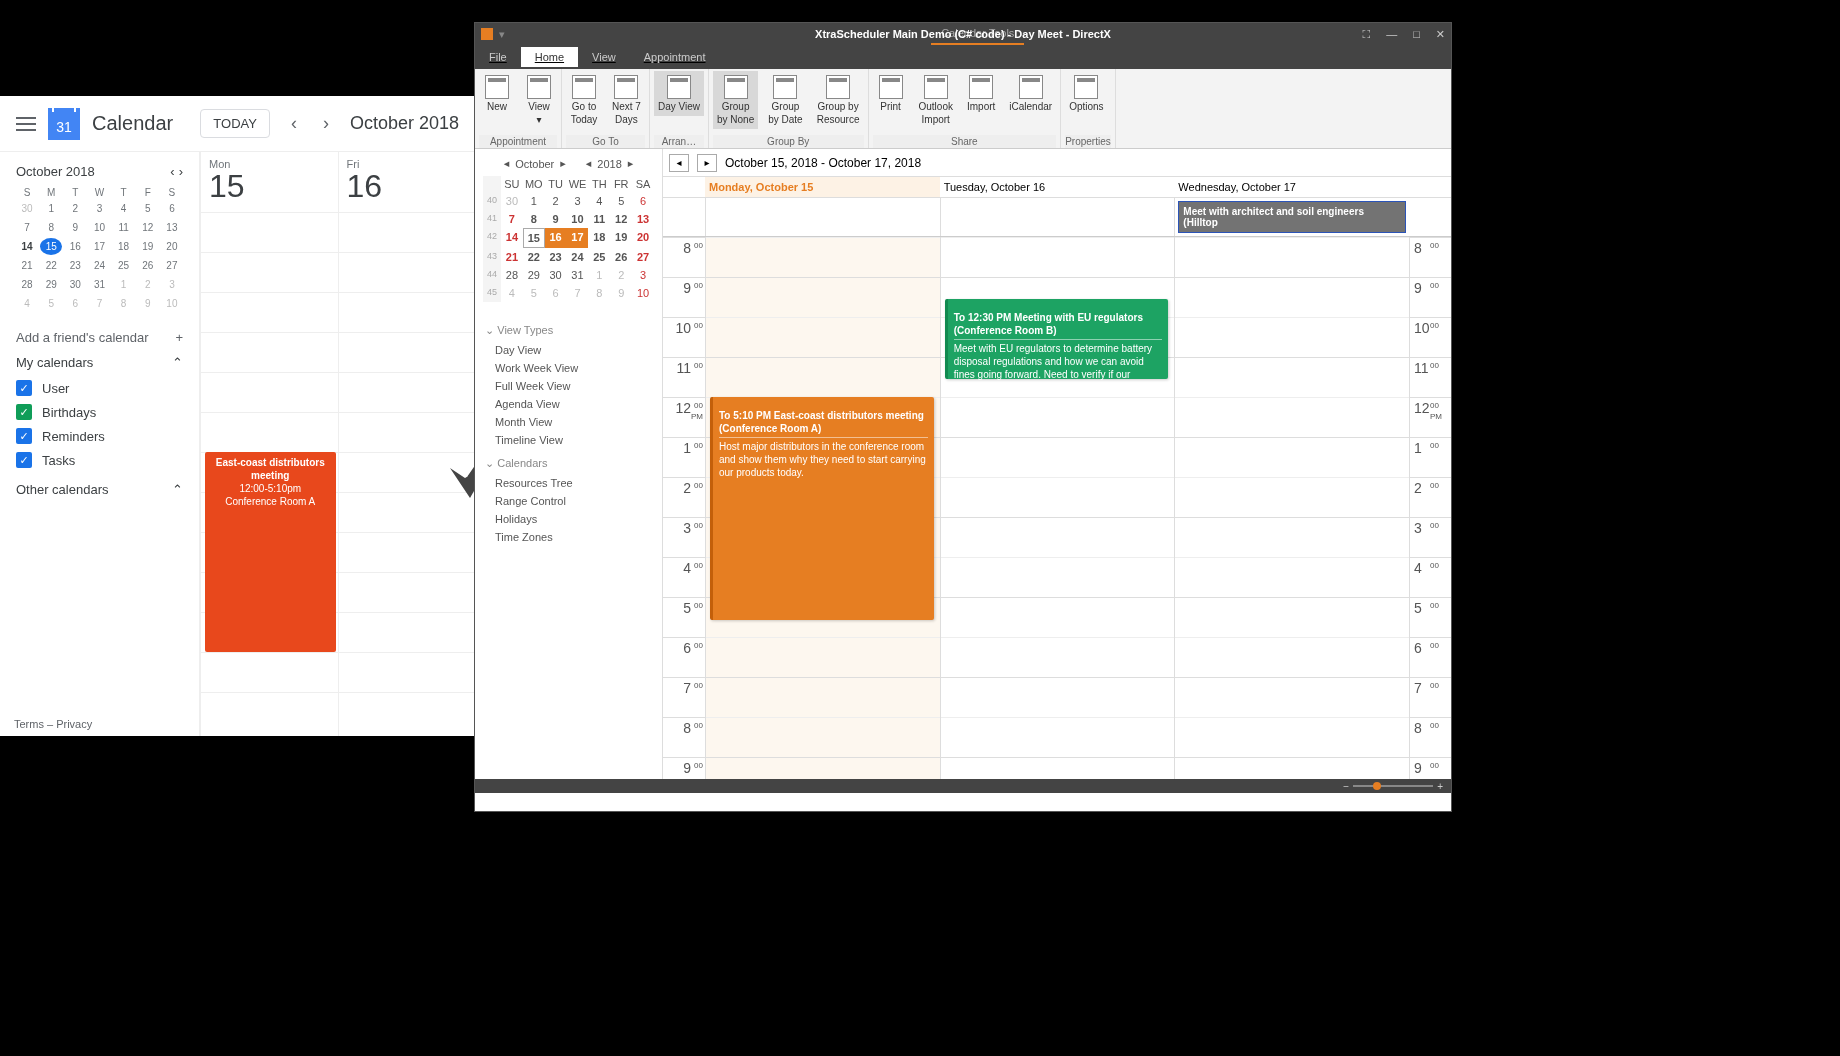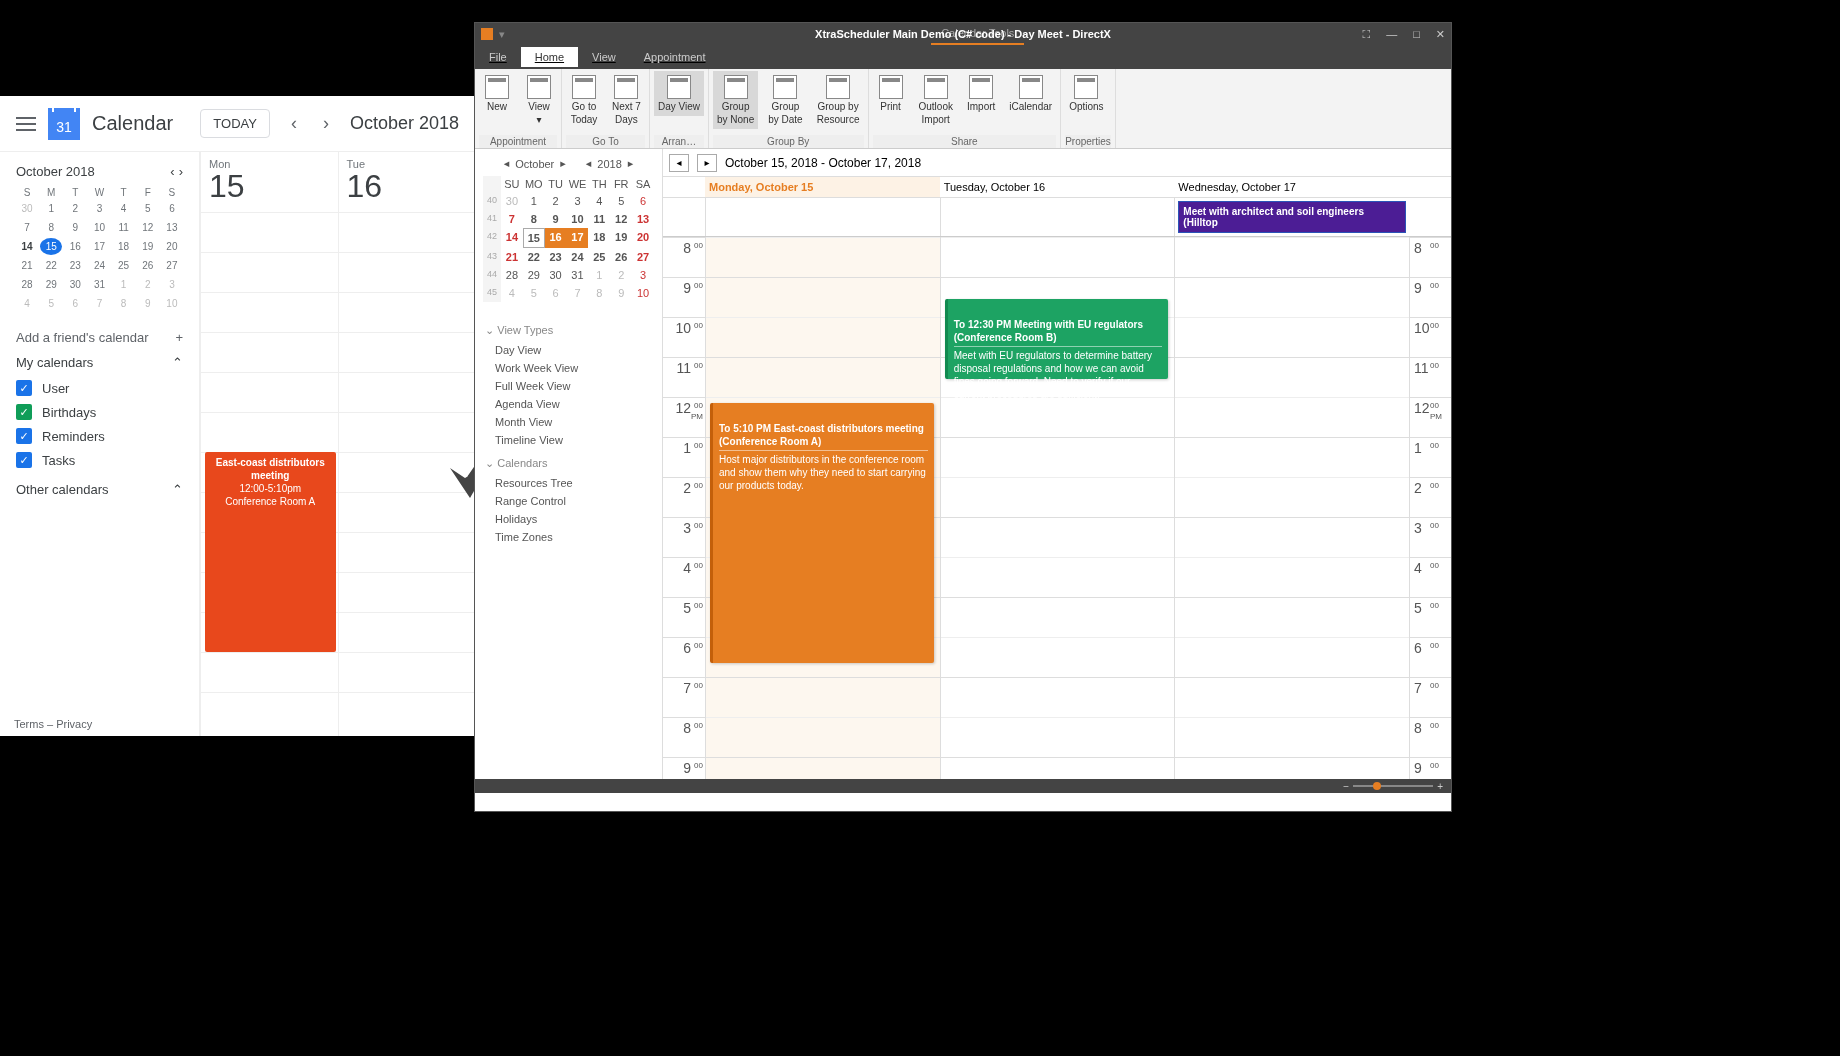--- a/index.html
+++ b/index.html
@@ -107,25 +107,25 @@
 .time-grid .tcol .hr { height:40px; border-top:1px solid #ddd; padding:2px 2px 0; text-align:right; position:relative; }
 .time-grid .tcol .hr .hn { font-size:14px; position:absolute; right:14px; top:2px; }
 .time-grid .tcol .hr .mn { font-size:8px; position:absolute; right:2px; top:3px; }
 .time-grid .tcol .hr .pm { font-size:8px; position:absolute; right:2px; bottom:16px; }
 .time-grid .days { flex:1; display:flex; position:relative; }
 .time-grid .dc { flex:1; border-left:1px solid #ddd; position:relative; }
 .time-grid .dc .row { height:40px; border-top:1px solid #ddd; }
 .time-grid .dc .row:nth-child(odd) { border-top:1px solid #eee; }
 .time-grid .dc.hi { background:#fdf7ef; }
 
-.evt { position:absolute; left:4px; right:6px; border-radius:2px; padding:19px 6px; font-size:10px; color:#fff; line-height:1.3; box-shadow:1px 1px 3px rgba(0,0,0,0.2); }
+.evt { position:absolute; left:4px; right:6px; border-radius:2px; padding:12px 6px; font-size:10px; color:#fff; line-height:1.3; box-shadow:1px 1px 3px rgba(0,0,0,0.2); }
 .evt .eh { font-weight:600; border-bottom:1px solid rgba(255,255,255,0.5); padding-bottom:2px; margin-bottom:2px; }
 .evt-orange { background:#e67e22; border-left:3px solid #c35f0a; }
 .evt-green { background:#1da363; border-left:3px solid #118a50; }
-.evt-blue { background:#4c1d95; border:1px solid #2b54b8; color:#fff; font-size:10px; padding:4px; font-weight:600; }
+.evt-blue { background:#737373; border:1px solid #2b54b8; color:#fff; font-size:10px; padding:4px; font-weight:600; }
 
 .rtimecol { width:42px; font-size:10px; color:#555; border-left:1px solid #ddd; }
 .rtimecol .hr { height:40px; border-top:1px solid #ddd; padding:2px 2px 0; position:relative; }
 .rtimecol .hr .hn { font-size:14px; position:absolute; left:4px; top:2px; }
 .rtimecol .hr .mn { font-size:8px; position:absolute; left:20px; top:3px; }
 .rtimecol .hr .pm { font-size:8px; position:absolute; left:20px; bottom:16px; }
 
 .xtra-status { height:14px; background:#444; display:flex; align-items:center; justify-content:flex-end; padding:0 8px; gap:6px; }
 .zoom { display:flex; align-items:center; gap:4px; }
 .zoom-line { width:80px; height:2px; background:#888; position:relative; }
@@ -264,21 +264,21 @@
               <div class="gcal-row"></div>
               <div class="gcal-row"></div>
               <div class="gcal-row"></div>
               <div class="gcal-row"></div>
               <div class="gcal-row"></div>
               <div class="gcal-event" style="top: 240px; height: 200px;"><b>East-coast distributors meeting</b><br>12:00-5:10pm<br>Conference Room A</div>
             </div>
           </div>
           <div class="gcal-day">
             <div class="gcal-dayhead">
-              <div>Tue</div>
+              <div>Fri</div>
               <div class="gcal-daynum">16</div>
             </div>
             <div class="gcal-rows">
               <div class="gcal-row"></div>
               <div class="gcal-row"></div>
               <div class="gcal-row"></div>
               <div class="gcal-row"></div>
               <div class="gcal-row"></div>
               <div class="gcal-row"></div>
               <div class="gcal-row"></div>
@@ -596,21 +596,21 @@
               <div class="row"></div>
               <div class="row"></div>
               <div class="row"></div>
               <div class="row"></div>
               <div class="row"></div>
               <div class="row"></div>
               <div class="row"></div>
               <div class="row"></div>
               <div class="row"></div>
               <div class="row"></div>
-              <div class="evt evt-orange" style="top:166px;height:260px">
+              <div class="evt evt-orange" style="top:160px;height:223px">
               <div class="eh">To 5:10 PM East-coast distributors meeting (Conference Room A)</div>
               <div>Host major distributors in the conference room and show them why they need to start carrying our products today.</div>
             </div>
             </div>
           <div class="dc" id="dc1">
 
           <div class="row"></div>
               <div class="row"></div>
               <div class="row"></div>
               <div class="row"></div>

